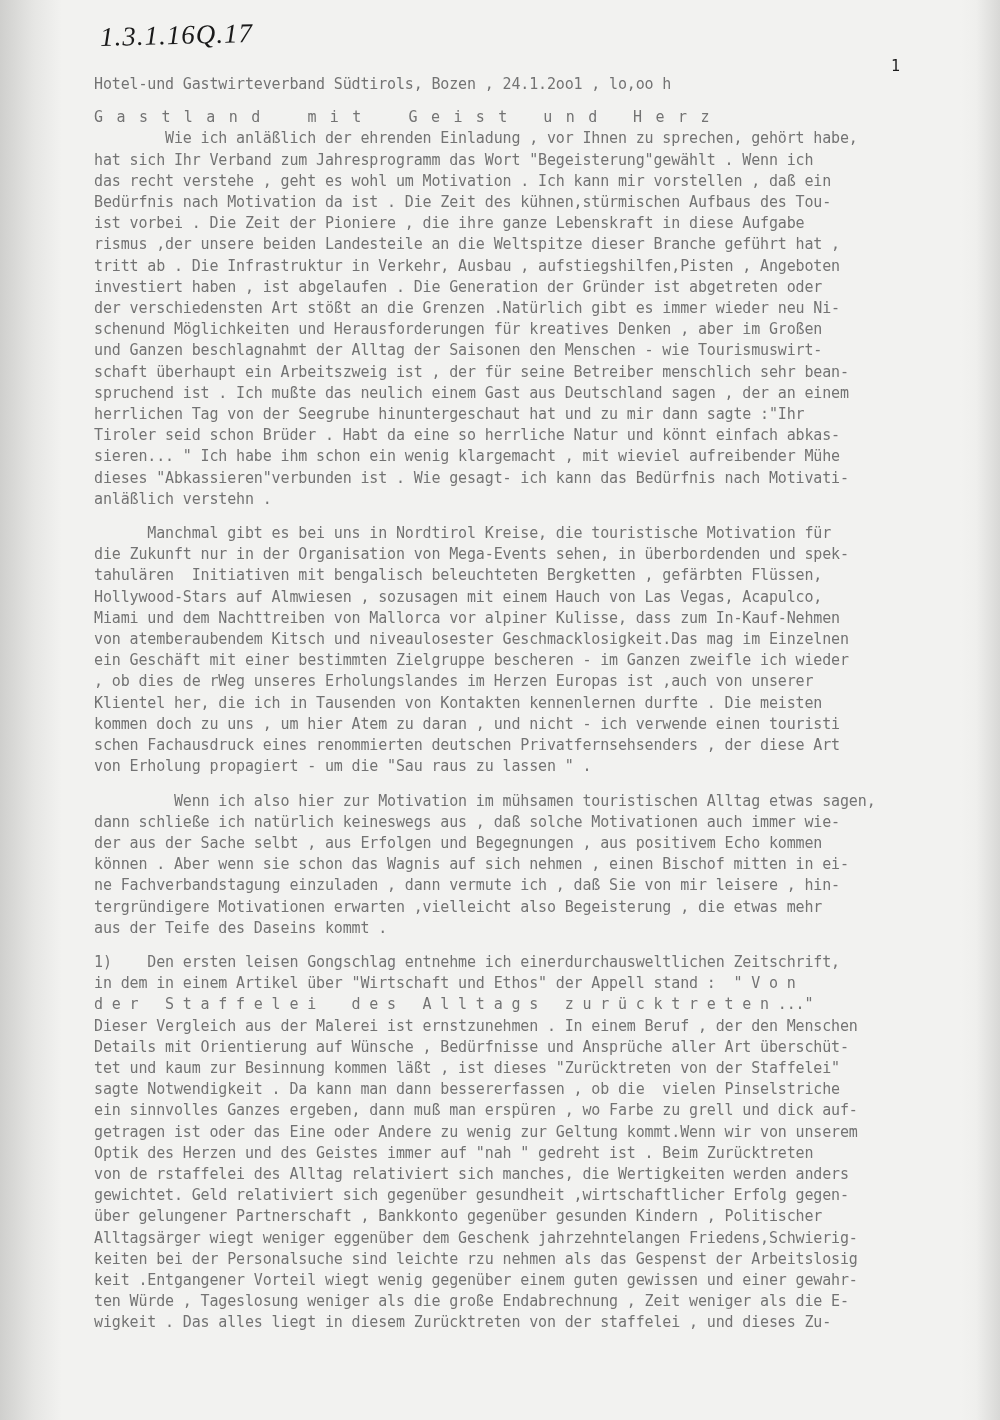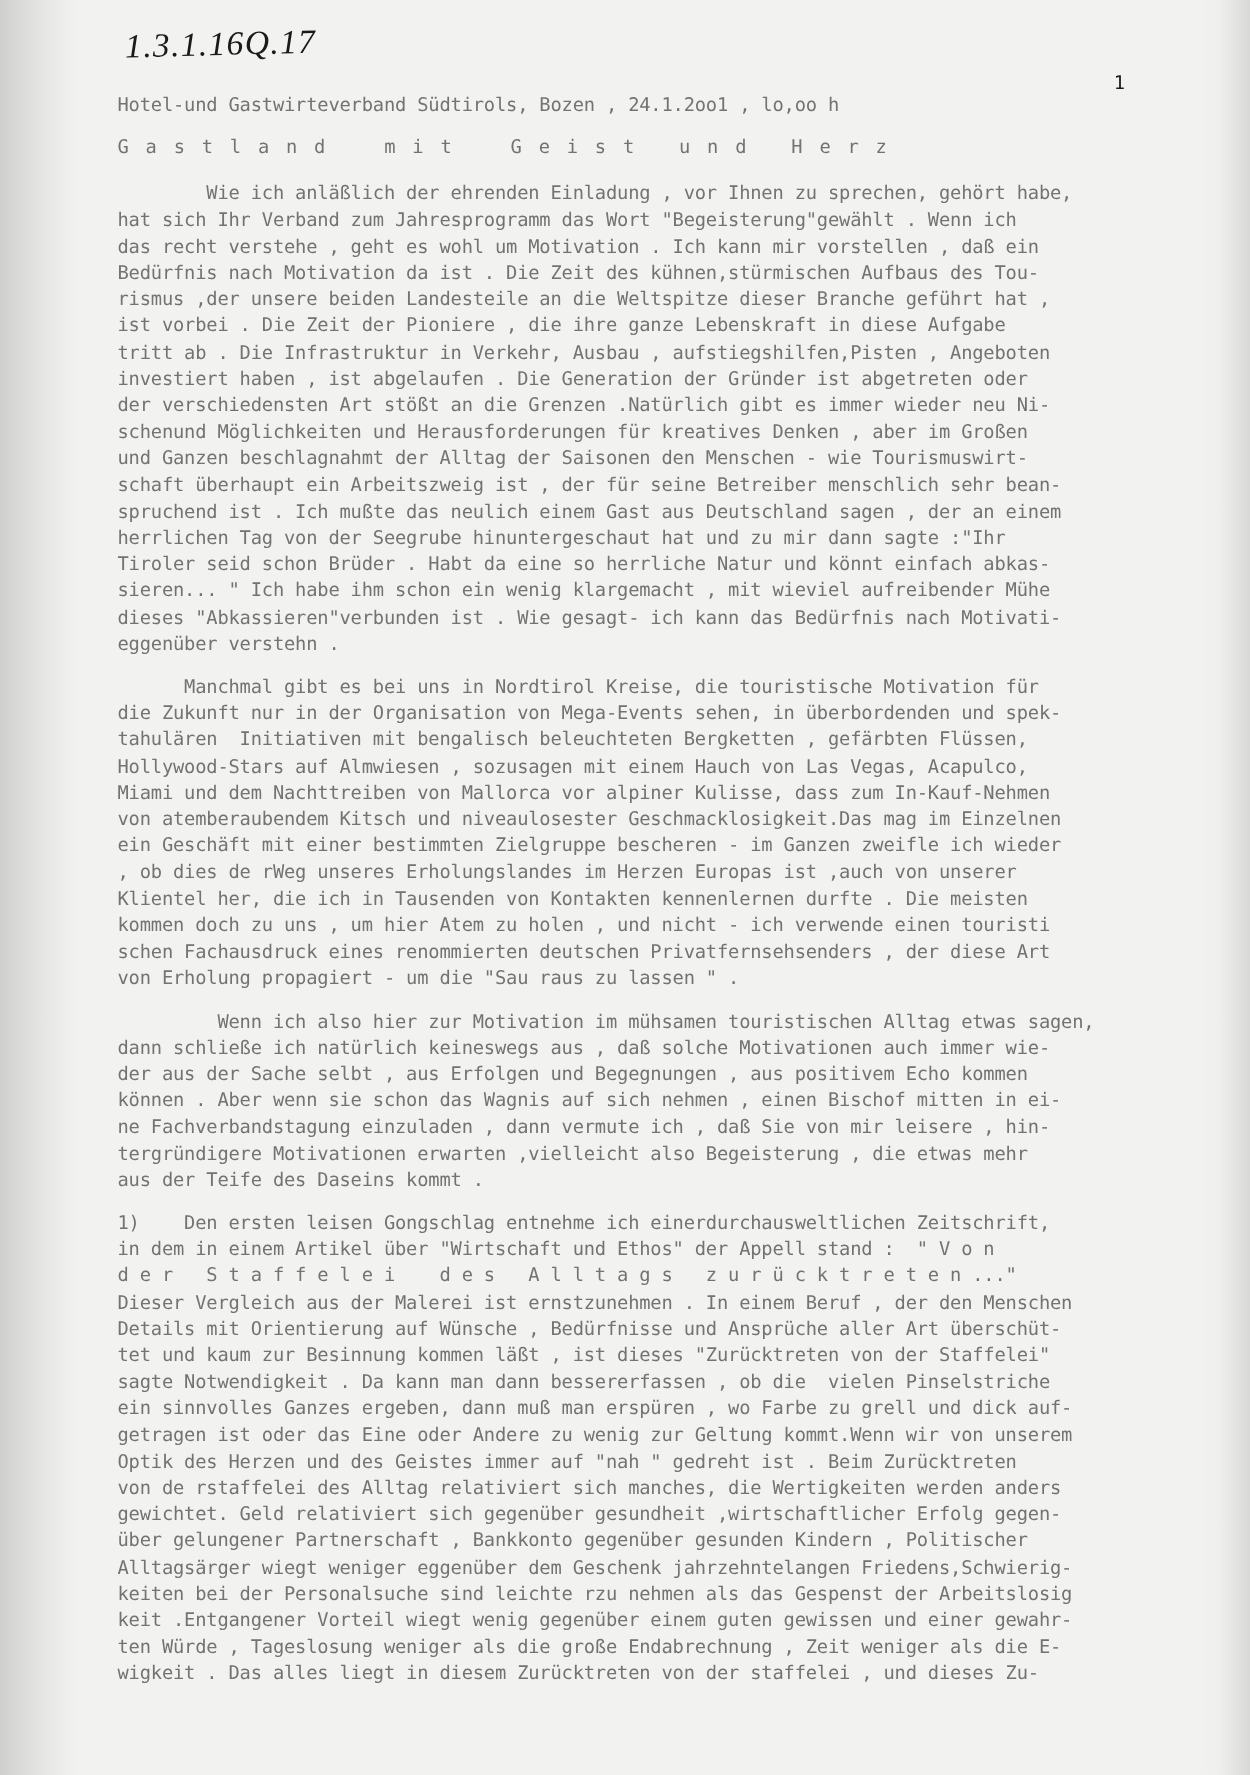--- a/index.html
+++ b/index.html
@@ -73,21 +73,21 @@
   .line {
     white-space: pre;
   }
   .header-line {
     margin-bottom: 12px;
   }
   .title-line {
     letter-spacing: 2.2px;
   }
   .para {
-    margin: 16px 0 0 0;
+    margin: 0 0 0 0;
   }
   .para + .para {
     margin-top: 13px;
   }
 </style>
 </head>
 <body>
 
 <div class="page">
   <div class="sheet">
@@ -100,47 +100,47 @@
 
       <div class="line header-line">Hotel-und Gastwirteverband Südtirols, Bozen , 24.1.2oo1 , lo,oo h</div>
 
       <div class="line title-line">G a s t l a n d    m i t    G e i s t   u n d   H e r z</div>
 
       <div class="para">
         <div class="line">        Wie ich anläßlich der ehrenden Einladung , vor Ihnen zu sprechen, gehört habe,</div>
         <div class="line">hat sich Ihr Verband zum Jahresprogramm das Wort "Begeisterung"gewählt . Wenn ich</div>
         <div class="line">das recht verstehe , geht es wohl um Motivation . Ich kann mir vorstellen , daß ein</div>
         <div class="line">Bedürfnis nach Motivation da ist . Die Zeit des kühnen,stürmischen Aufbaus des Tou-</div>
+        <div class="line">ist vorbei . Die Zeit der Pioniere , die ihre ganze Lebenskraft in diese Aufgabe</div>
         <div class="line">rismus ,der unsere beiden Landesteile an die Weltspitze dieser Branche geführt hat ,</div>
-        <div class="line">ist vorbei . Die Zeit der Pioniere , die ihre ganze Lebenskraft in diese Aufgabe</div>
         <div class="line">tritt ab . Die Infrastruktur in Verkehr, Ausbau , aufstiegshilfen,Pisten , Angeboten</div>
         <div class="line">investiert haben , ist abgelaufen . Die Generation der Gründer ist abgetreten oder</div>
         <div class="line">der verschiedensten Art stößt an die Grenzen .Natürlich gibt es immer wieder neu Ni-</div>
         <div class="line">schenund Möglichkeiten und Herausforderungen für kreatives Denken , aber im Großen</div>
         <div class="line">und Ganzen beschlagnahmt der Alltag der Saisonen den Menschen - wie Tourismuswirt-</div>
         <div class="line">schaft überhaupt ein Arbeitszweig ist , der für seine Betreiber menschlich sehr bean-</div>
         <div class="line">spruchend ist . Ich mußte das neulich einem Gast aus Deutschland sagen , der an einem</div>
         <div class="line">herrlichen Tag von der Seegrube hinuntergeschaut hat und zu mir dann sagte :"Ihr</div>
         <div class="line">Tiroler seid schon Brüder . Habt da eine so herrliche Natur und könnt einfach abkas-</div>
         <div class="line">sieren... " Ich habe ihm schon ein wenig klargemacht , mit wieviel aufreibender Mühe</div>
         <div class="line">dieses "Abkassieren"verbunden ist . Wie gesagt- ich kann das Bedürfnis nach Motivati-</div>
-        <div class="line">eggenüber verstehn .</div>
+        <div class="line">anläßlich verstehn .</div>
       </div>
 
       <div class="para">
         <div class="line">      Manchmal gibt es bei uns in Nordtirol Kreise, die touristische Motivation für</div>
         <div class="line">die Zukunft nur in der Organisation von Mega-Events sehen, in überbordenden und spek-</div>
         <div class="line">tahulären  Initiativen mit bengalisch beleuchteten Bergketten , gefärbten Flüssen,</div>
         <div class="line">Hollywood-Stars auf Almwiesen , sozusagen mit einem Hauch von Las Vegas, Acapulco,</div>
         <div class="line">Miami und dem Nachttreiben von Mallorca vor alpiner Kulisse, dass zum In-Kauf-Nehmen</div>
         <div class="line">von atemberaubendem Kitsch und niveaulosester Geschmacklosigkeit.Das mag im Einzelnen</div>
         <div class="line">ein Geschäft mit einer bestimmten Zielgruppe bescheren - im Ganzen zweifle ich wieder</div>
         <div class="line">, ob dies de rWeg unseres Erholungslandes im Herzen Europas ist ,auch von unserer</div>
         <div class="line">Klientel her, die ich in Tausenden von Kontakten kennenlernen durfte . Die meisten</div>
-        <div class="line">kommen doch zu uns , um hier Atem zu holen , und nicht - ich verwende einen touristi</div>
+        <div class="line">kommen doch zu uns , um hier Atem zu daran , und nicht - ich verwende einen touristi</div>
         <div class="line">schen Fachausdruck eines renommierten deutschen Privatfernsehsenders , der diese Art</div>
         <div class="line">von Erholung propagiert - um die "Sau raus zu lassen " .</div>
       </div>
 
       <div class="para">
         <div class="line">         Wenn ich also hier zur Motivation im mühsamen touristischen Alltag etwas sagen,</div>
         <div class="line">dann schließe ich natürlich keineswegs aus , daß solche Motivationen auch immer wie-</div>
         <div class="line">der aus der Sache selbt , aus Erfolgen und Begegnungen , aus positivem Echo kommen</div>
         <div class="line">können . Aber wenn sie schon das Wagnis auf sich nehmen , einen Bischof mitten in ei-</div>
         <div class="line">ne Fachverbandstagung einzuladen , dann vermute ich , daß Sie von mir leisere , hin-</div>

